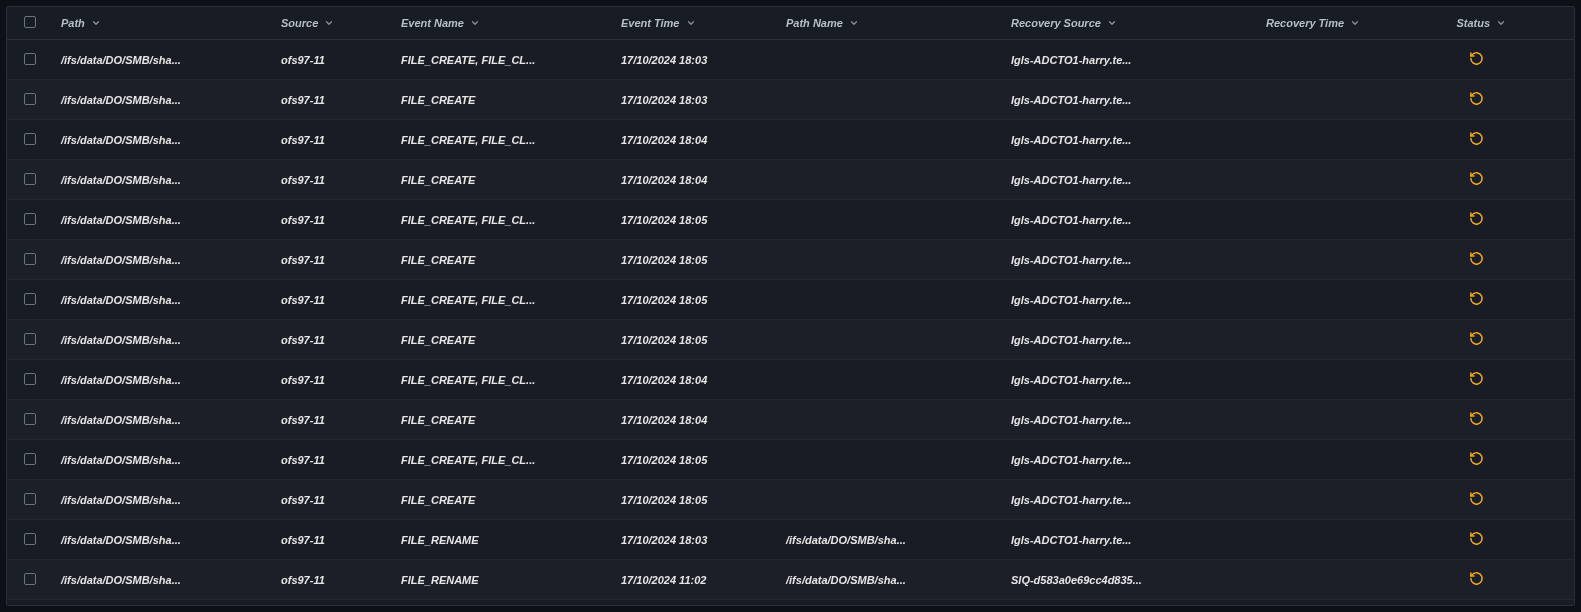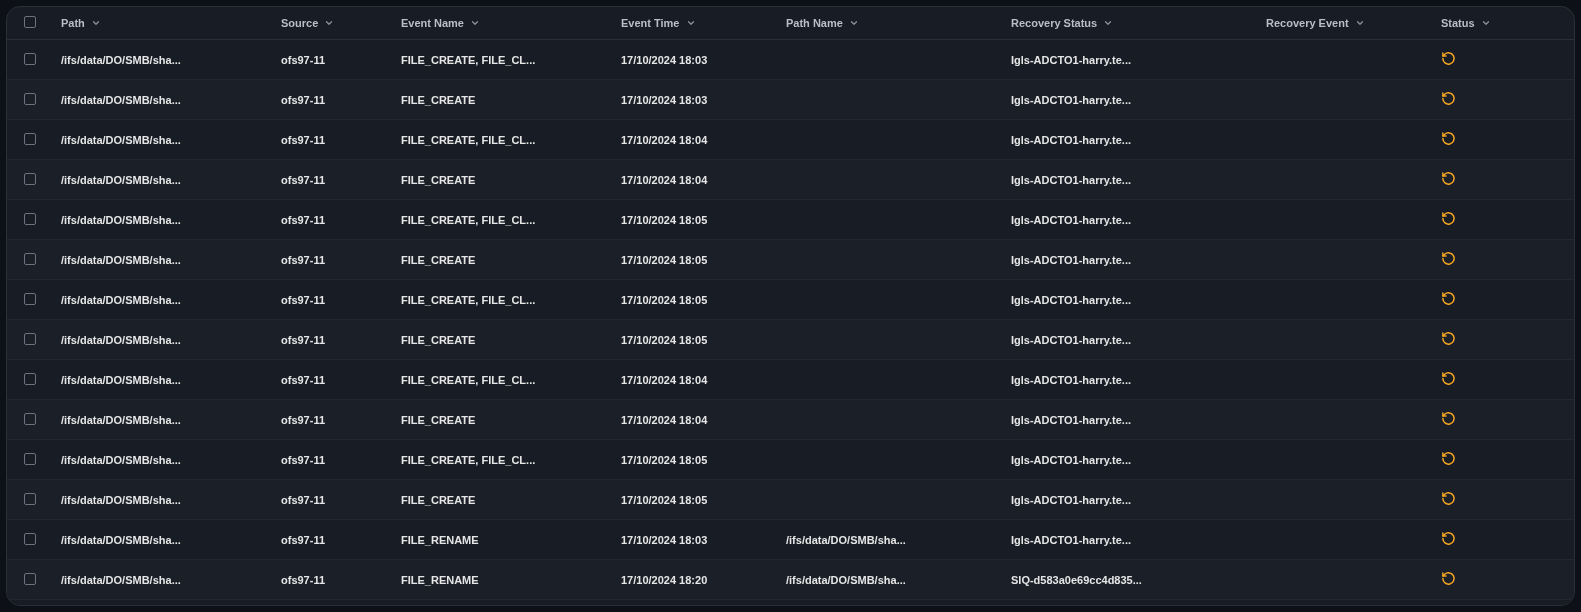--- a/index.html
+++ b/index.html
@@ -8,23 +8,24 @@
     height: 612px;
     background: #0d1117;
     font-family: -apple-system, BlinkMacSystemFont, "Segoe UI", Arial, sans-serif;
     overflow: hidden;
     color: #c9d1d9;
   }
   .panel {
     margin: 6px;
     background: #181c24;
     border: 1px solid #2a2f3a;
-    border-radius: 14px;
+    border-radius: 2px;
     height: calc(100% - 12px);
     overflow: hidden;
+    font-style: italic;
   }
   table {
     width: 100%;
     border-collapse: collapse;
     table-layout: fixed;
   }
   thead th {
     text-align: left;
     font-size: 11px;
     font-weight: 600;
@@ -48,21 +49,21 @@
   tbody tr:nth-child(even) { background: #1b1f28; }
   tbody tr:nth-child(odd) { background: #181c24; }
   .col-check { width: 46px; text-align: center; }
   .col-path { width: 220px; }
   .col-cluster { width: 120px; }
   .col-event-type { width: 220px; }
   .col-event-time { width: 165px; margin-left: 28px; }
   .col-filename { width: 225px; }
   .col-recovery-source { width: 255px; }
   .col-recovery-time { width: 175px; }
-  .col-status { width: auto; text-align: left; padding-right: 90px; }
+  .col-status { width: auto; text-align: right; padding-right: 90px; }
   thead th.col-status { padding-right: 68px; }
 
   .checkbox {
     width: 12px;
     height: 12px;
     border: 1.5px solid #6b7280;
     border-radius: 2px;
     display: inline-block;
     background: transparent;
     cursor: pointer;
@@ -150,31 +151,31 @@
             <span>Path Name</span>
             <span class="chevron">
                 <svg width="10" height="10" viewBox="0 0 24 24" fill="none" stroke="#8b919c" stroke-width="3" stroke-linecap="round" stroke-linejoin="round">
                   <polyline points="6 9 12 15 18 9"></polyline>
                 </svg>
               </span>
           </span>
         </th>
         <th class="col-recovery-source">
           <span class="sort-head">
-            <span>Recovery Status</span>
+            <span>Recovery Source</span>
             <span class="chevron">
                 <svg width="10" height="10" viewBox="0 0 24 24" fill="none" stroke="#8b919c" stroke-width="3" stroke-linecap="round" stroke-linejoin="round">
                   <polyline points="6 9 12 15 18 9"></polyline>
                 </svg>
               </span>
           </span>
         </th>
         <th class="col-recovery-time">
           <span class="sort-head">
-            <span>Recovery Event</span>
+            <span>Recovery Time</span>
             <span class="chevron">
                 <svg width="10" height="10" viewBox="0 0 24 24" fill="none" stroke="#8b919c" stroke-width="3" stroke-linecap="round" stroke-linejoin="round">
                   <polyline points="6 9 12 15 18 9"></polyline>
                 </svg>
               </span>
           </span>
         </th>
         <th class="col-status">
           <span class="sort-head">
             <span>Status</span>
@@ -394,21 +395,21 @@
                 <path d="M3 12a9 9 0 1 0 3-6.7L3 8"></path>
                 <polyline points="3 3 3 8 8 8"></polyline>
               </svg>
             </span></td>
   </tr>
         <tr>
     <td class="col-check"><span class="checkbox"></span></td>
     <td class="col-path">/ifs/data/DO/SMB/sha...</td>
     <td class="col-cluster">ofs97-11</td>
     <td class="col-event-type">FILE_RENAME</td>
-    <td class="col-event-time">17/10/2024 18:20</td>
+    <td class="col-event-time">17/10/2024 11:02</td>
     <td class="col-filename">/ifs/data/DO/SMB/sha...</td>
     <td class="col-recovery-source">SIQ-d583a0e69cc4d835...</td>
     <td class="col-recovery-time"></td>
     <td class="col-status"><span class="status-icon">
               <svg width="15" height="15" viewBox="0 0 24 24" fill="none" stroke="#f5a623" stroke-width="2.4" stroke-linecap="round" stroke-linejoin="round">
                 <path d="M3 12a9 9 0 1 0 3-6.7L3 8"></path>
                 <polyline points="3 3 3 8 8 8"></polyline>
               </svg>
             </span></td>
   </tr>

